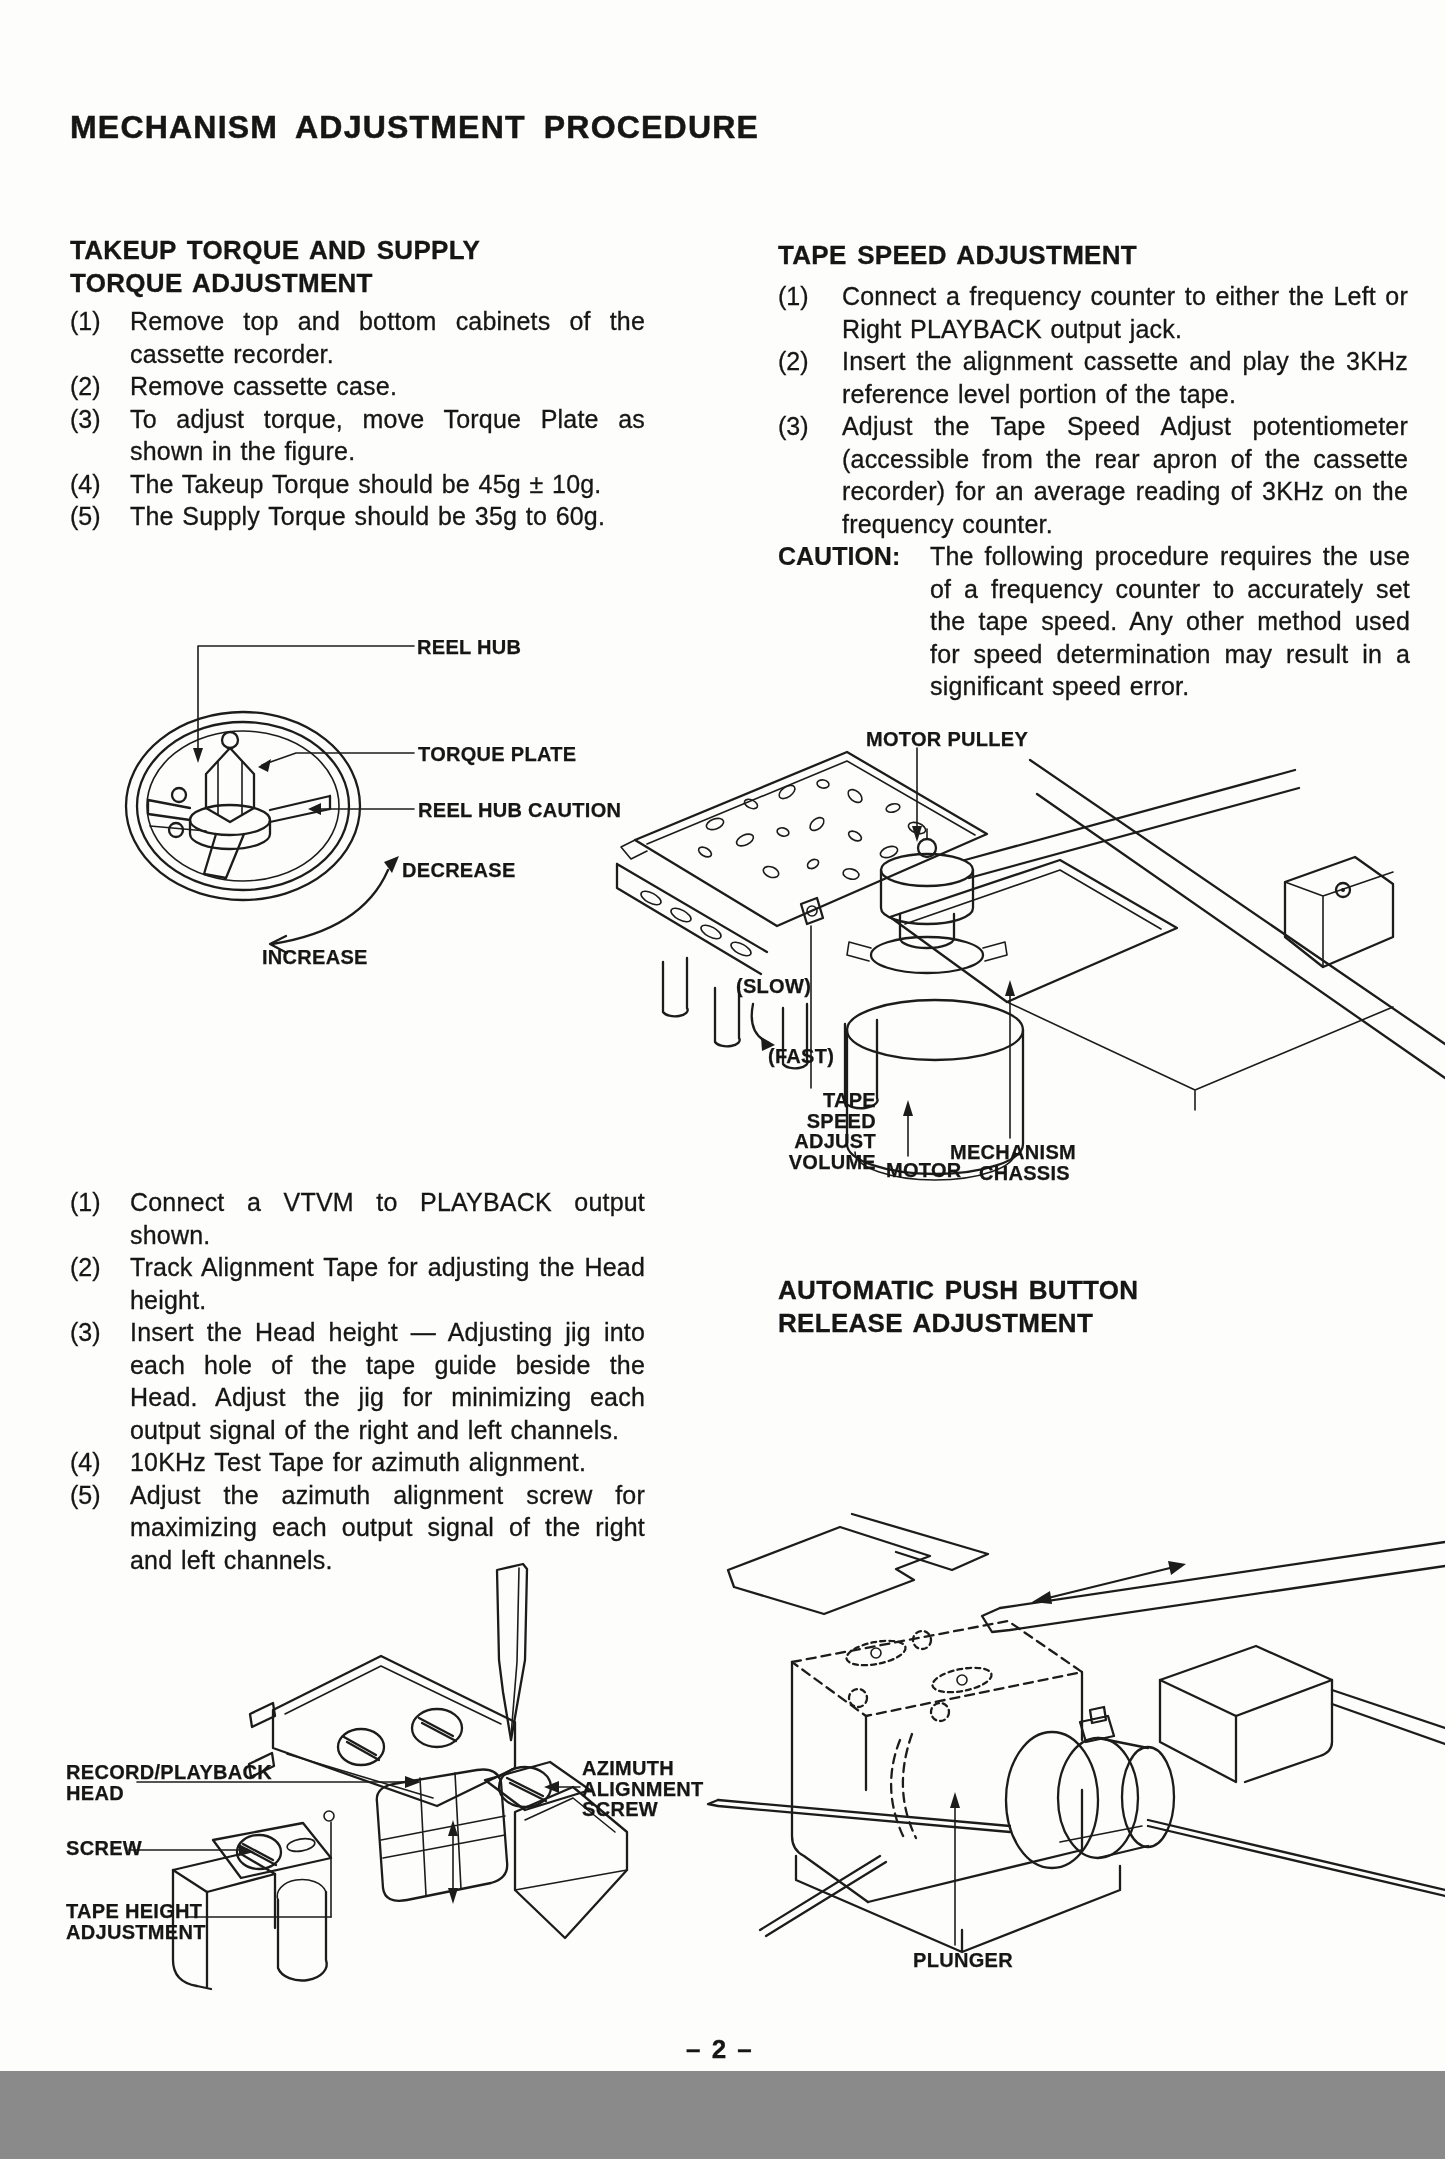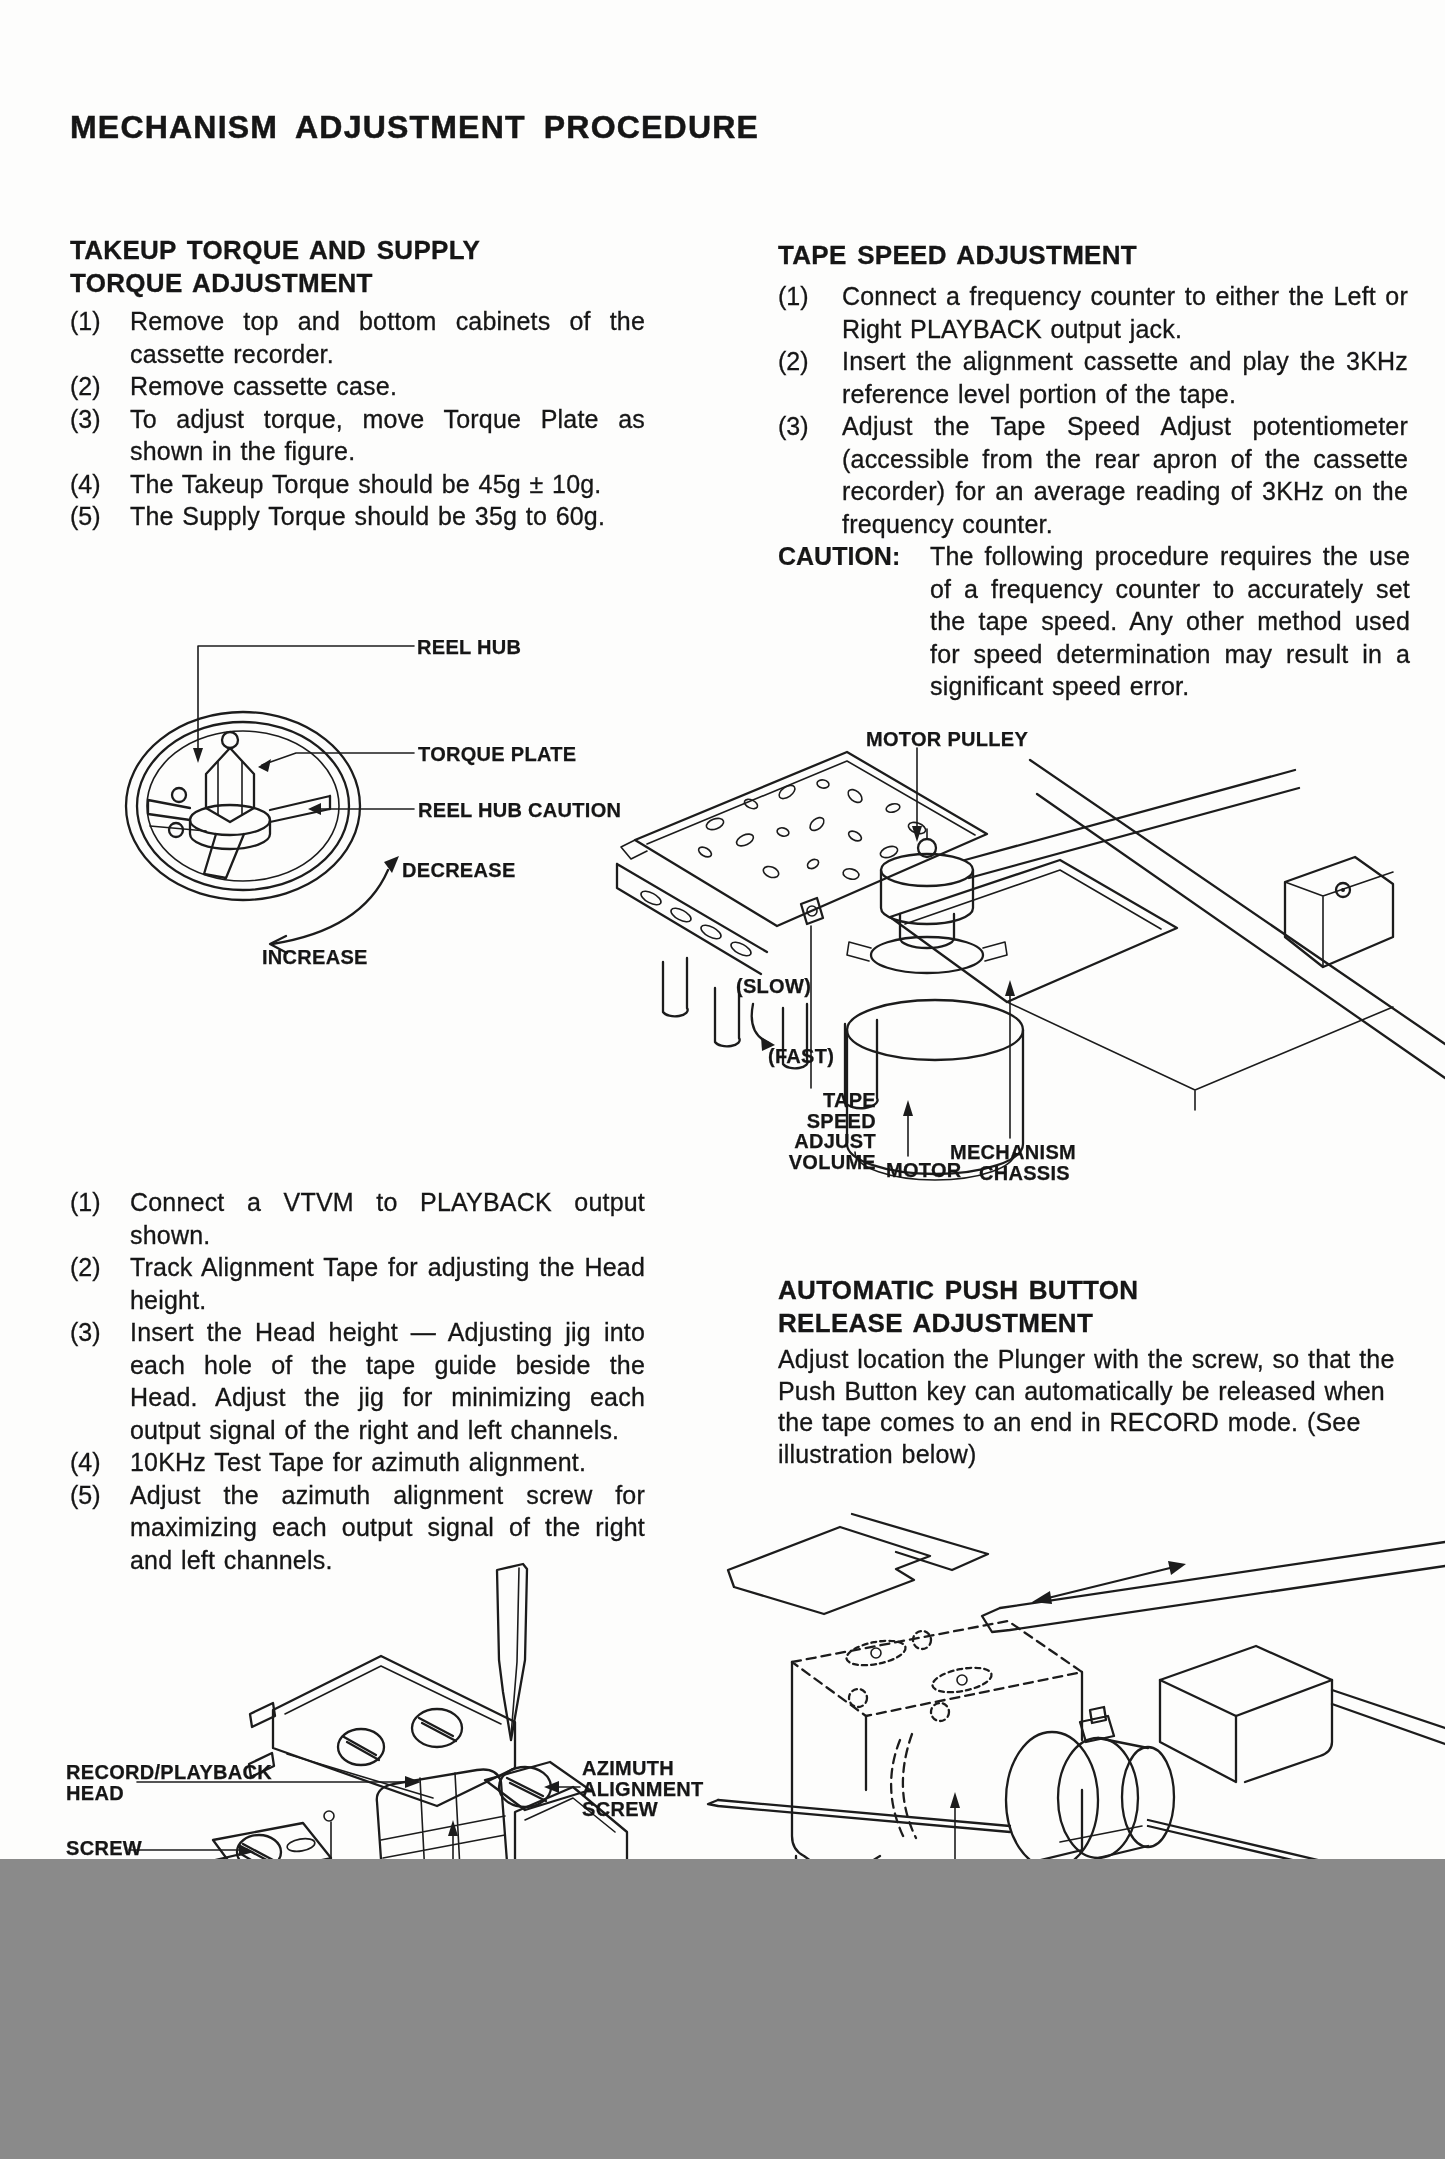--- a/index.html
+++ b/index.html
@@ -1,17 +1,17 @@
 <!DOCTYPE html>
 <html><head>
 <meta charset="utf-8">
 <style>
   html,body{margin:0;padding:0;background:#8a8a8a;}
   .page{
-    position:relative;width:1445px;height:1859px;background:#fdfdfc;
+    position:relative;width:1445px;height:2071px;background:#fdfdfc;
     font-family:"Liberation Sans",sans-serif;color:#161616;overflow:hidden;
     margin:0 auto;
   }
   .doc-title{
     position:absolute;left:70px;top:88px;font-size:32px;font-weight:bold;
     letter-spacing:1.2px;word-spacing:8px;-webkit-text-stroke:0.5px #161616;
   }
   .sec-heading{
     position:absolute;font-size:26px;font-weight:bold;line-height:33px;
     white-space:pre-line;letter-spacing:0.3px;word-spacing:3px;
@@ -264,21 +264,20 @@
       <p class="txt">10KHz Test Tape for azimuth alignment.</p>
     </div>
     <div class="row">
       <span class="num">(5)</span>
       <p class="txt">Adjust the azimuth alignment screw for maximizing each output signal of the right and left channels.</p>
     </div>
   </div>
 
   <h2 class="sec-heading" style="left:778px;top:1252px;">AUTOMATIC PUSH BUTTON
 RELEASE ADJUSTMENT</h2>
-  <p class="body-par" style="left:778px;top:1344px;">Adjust location the Plunger with the screw, so that the Push Button key can automatically be released when the tape comes to an end in RECORD mode. (See illustration below)</p>
 
   <div class="fig" style="left:45px;top:1540px;width:680px;height:475px;">
     <svg width="680" height="475" viewBox="0 0 680 475">
       <g>
         <path class="ln" d="M452,30 L478,24 L482,29 L480,120 L466,200 L458,152 L454,120 Z"></path>
         <path class="ln thin" d="M474,28 L472,122 L466,196"></path>
       </g>
       <g>
         <path class="ln" d="M205,174 L228,163 L230,176 L207,187 Z"></path>
         <path class="ln" d="M204,224 L227,213 L229,226 L206,237 Z"></path>

